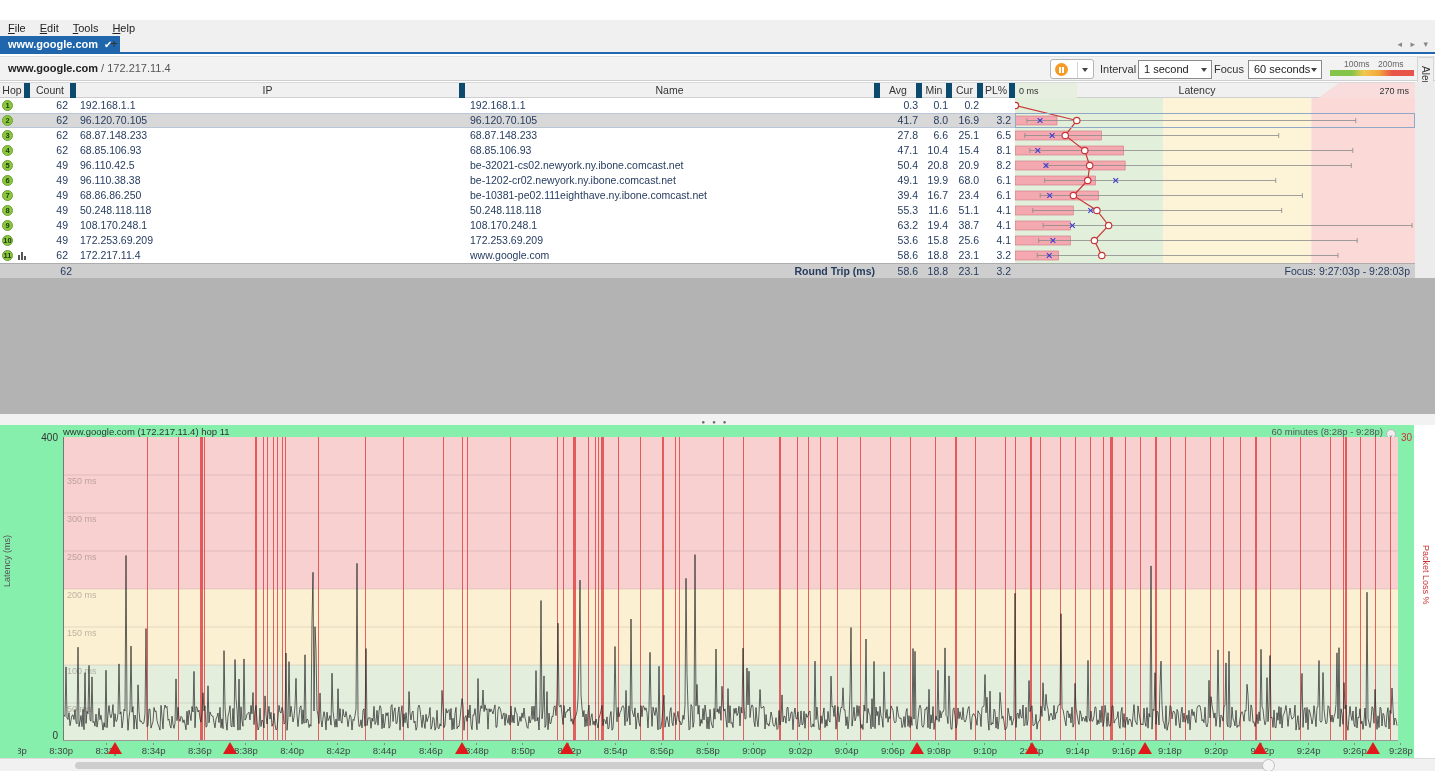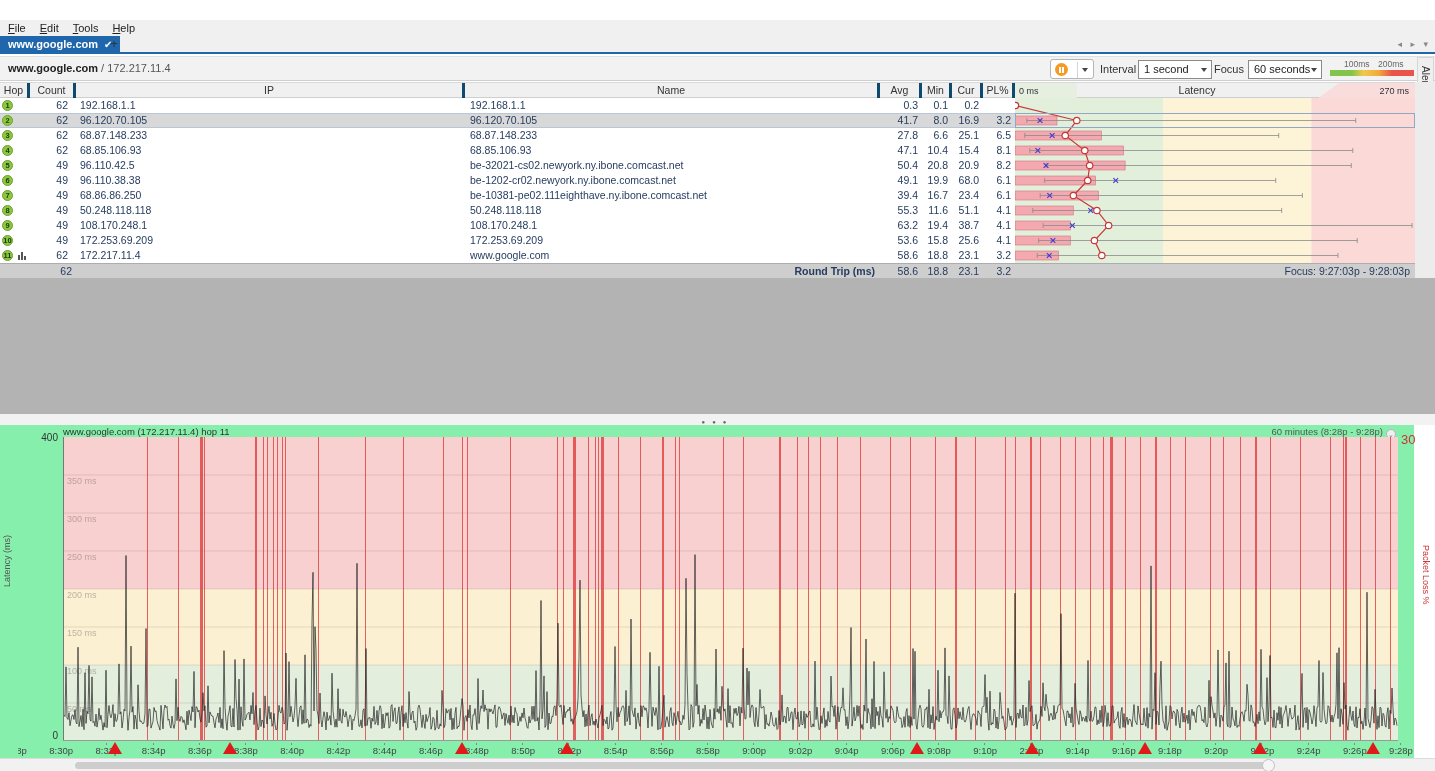--- a/index.html
+++ b/index.html
@@ -46,21 +46,21 @@
   #legend { position:absolute; left:1330px; top:2px; width:84px; height:20px; }
   #legend .lbl { position:absolute; top:0; font-size:8.5px; color:#666; }
   #legend .l1 { left:14px; } #legend .l2 { left:48px; }
   #legend .bar { position:absolute; left:0; top:11px; width:84px; height:6px;
      background:linear-gradient(to right,#84c44a 0%,#84c44a 26%,#f2c84b 40%,#f2a93b 58%,#e8534a 74%,#e8534a 100%); }
   #alerts-tab { position:absolute; left:1417px; top:57px; width:17px; height:44px; background:#efefef; border:1px solid #d5d5d5; writing-mode:vertical-rl; text-align:center; font-size:10px; color:#333; line-height:15px; }
 
   
   #table { position:absolute; left:0; top:82px; width:1435px; }
   #thead { position:relative; height:16px; background:#f0f0f0; border-top:1px solid #d9d9d9; border-bottom:1px solid #cfcfcf; color:#333; }
-  .hcell { position:absolute; top:0; height:16px; line-height:15px; text-align:center; border-right:3px solid #0c4a6e; font-size:10.5px; }
+  .hcell { position:absolute; top:0; height:16px; line-height:15px; text-align:center; border-right:6px solid #0c4a6e; font-size:10.5px; }
   #rows { position:relative; width:1015px; }
   .trow { position:relative; height:15px; width:1435px; background:#fff; font-size:10.5px; }
   .trow.sel { background:transparent; }
   .trow.sel .rowbg { position:absolute; left:0; top:0; width:1015px; height:15px; background:#d8d8d8; border-top:1px solid #b9c6d8; border-bottom:1px solid #b9c6d8; }
   .cell { position:absolute; top:0; height:15px; line-height:15px; color:#263c5f; white-space:nowrap; overflow:hidden; }
   .num { text-align:right; }
   .hopwrap { position:absolute; left:2px; top:2px; width:26px; height:11px; }
   .hopc { position:absolute; left:0; top:0; width:11px; height:11px; border-radius:50%; background:#8dc63f; border:1px solid #69a233; color:#1c3a0e; font-size:7.5px; font-weight:bold; text-align:center; line-height:9.5px; }
   .chart-ico { position:absolute; left:16px; top:2px; width:10px; height:8px; }
   .chart-ico i { position:absolute; bottom:0; width:2px; background:#555; }
@@ -80,21 +80,21 @@
   #splitter .dots { font-size:6px; color:#666; letter-spacing:7px; line-height:10px; }
 
   
   #timeline { position:absolute; left:0; top:425px; width:1414px; height:333px; background:#86efac; }
   #tl-title { position:absolute; left:63px; top:1px; font-size:9.5px; color:#333; }
   #tl-range { position:absolute; right:18px; top:1px; font-size:9.5px; color:#555; }
   #tl-range .chev { display:inline-block; width:10px; height:10px; border:1px solid #b5b5b5; border-radius:50%; background:#eee; color:#777; font-size:7px; line-height:9px; text-align:center; vertical-align:-2px; margin-left:3px; }
   #yl-top { position:absolute; left:20px; top:7px; width:38px; text-align:right; font-size:10px; color:#333; }
   #yl-bottom { position:absolute; left:36px; top:305px; width:22px; text-align:right; font-size:10px; color:#333; }
   #yl-axis { position:absolute; left:2px; top:110px; writing-mode:vertical-rl; transform:rotate(180deg); font-size:9px; color:#555; }
-  #yr-top { position:absolute; left:1401px; top:7px; font-size:13px; color:#cc3333; }
+  #yr-top { position:absolute; left:1401px; top:7px; font-size:10px; color:#cc3333; }
   #yr-axis { position:absolute; left:1421px; top:120px; writing-mode:vertical-rl; font-size:9px; color:#cc3333; }
   #plot { position:absolute; left:63px; top:12px; }
   #xaxis { position:absolute; left:18px; top:318px; width:1417px; height:14px; overflow:hidden; }
   .xlab { position:absolute; top:2px; font-size:9.5px; color:#444; white-space:nowrap; }
   .xtick { position:absolute; top:-2px; width:1px; height:4px; background:#888; }
   .tri { position:absolute; top:317px; width:0; height:0; border-left:7px solid transparent; border-right:7px solid transparent; border-bottom:12px solid #e01a1a; }
 
   
   #hscroll { position:absolute; left:0; top:758px; width:1435px; height:13px; background:#f1f1f1; border-top:1px solid #dcdcdc; }
   #hthumb { position:absolute; left:75px; top:3px; width:1190px; height:7px; background:#cdcdcd; border-radius:4px; }

